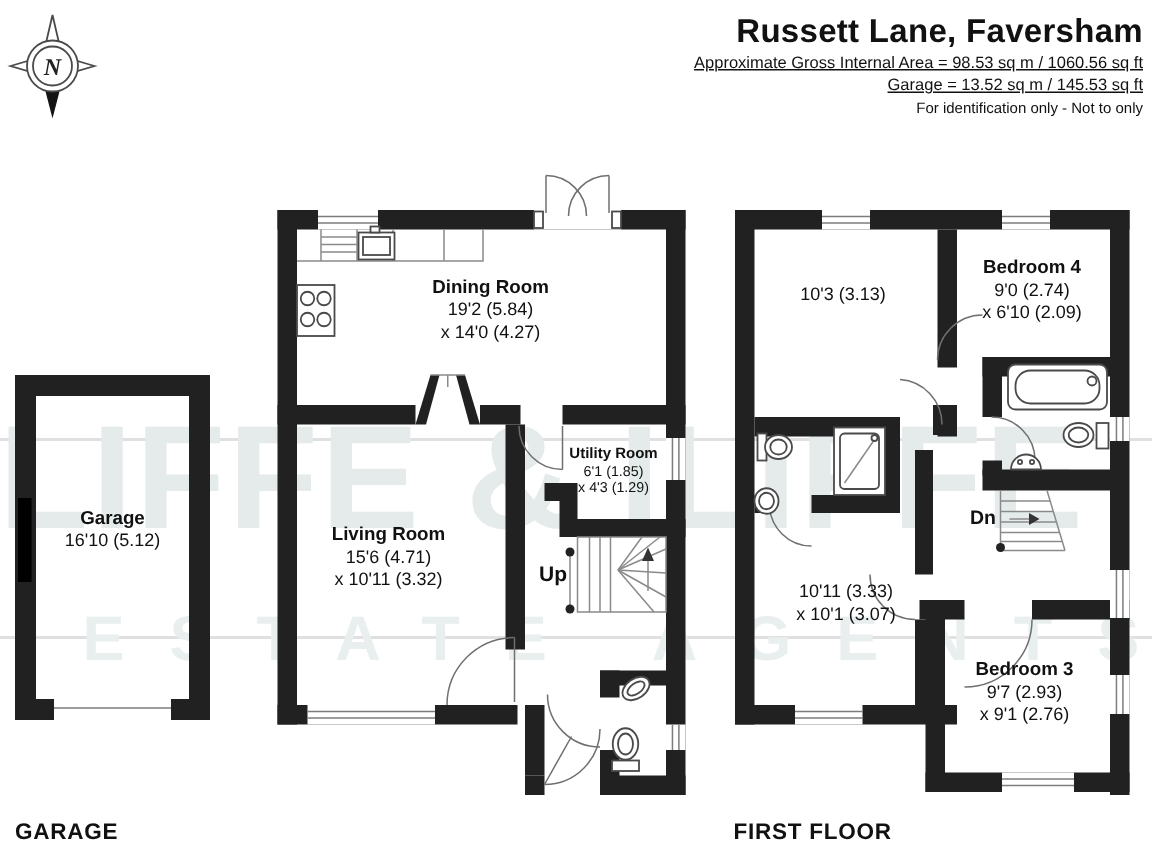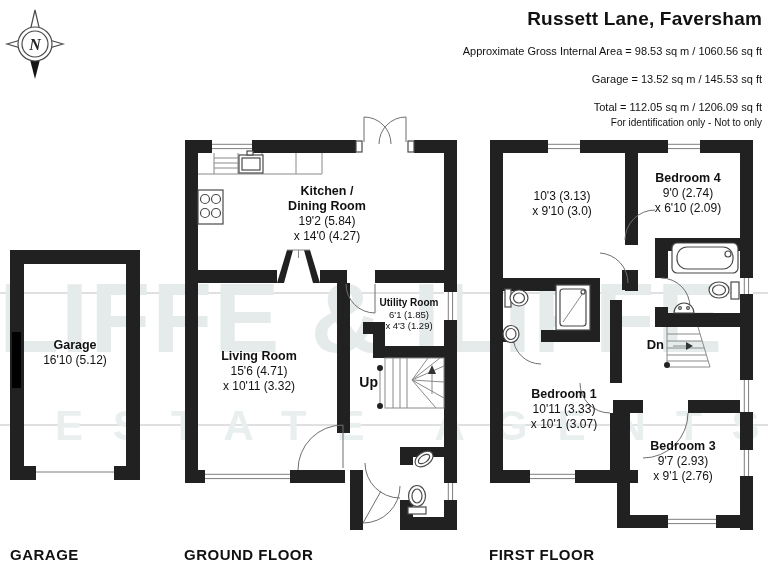--- a/index.html
+++ b/index.html
@@ -17,22 +17,22 @@
   .win{fill:#ffffff;}
   .winline{stroke:#7d7d7d;stroke-width:1;}
   .thin{stroke:#8a8a8a;stroke-width:1;fill:none;}
   .arc{stroke:#6f6f6f;stroke-width:1;fill:none;}
   .fix{stroke:#4a4a4a;stroke-width:1.2;fill:#ffffff;}
   .dot{fill:#222;}
   .ctext{font-family:"Liberation Serif",serif;font-size:16px;font-weight:bold;font-style:italic;fill:#222;}
 
   
   .header{position:absolute;top:8px;right:6px;text-align:right;}
-  .title{font-size:19px;font-weight:bold;letter-spacing:0.2px;}
-  .hline{font-size:11px;line-height:14px;margin-top:14px;}
+  .title{font-size:22px;font-weight:bold;letter-spacing:0.2px;}
+  .hline{font-size:11px;line-height:14px;margin-top:1px;text-decoration:underline;}
   .hnote{font-size:10px;line-height:13px;margin-top:2px;}
 
   .room-label{position:absolute;text-align:center;font-size:12px;line-height:15px;}
   .room-label .rname{font-weight:bold;font-size:12.5px;}
   .room-label.small{font-size:9.5px;line-height:11.5px;}
   .room-label.small .rname{font-size:10px;}
   .stair-label{position:absolute;text-align:right;font-weight:bold;font-size:14px;}
   .section-label{position:absolute;font-weight:bold;font-size:15px;letter-spacing:0.5px;}
 </style>
 </head>
@@ -323,71 +323,66 @@
         <line class="thin" x1="563" y1="322" x2="583" y2="293"></line>
         <circle class="fix" cx="583" cy="292" r="2"></circle>
       </g>
     </g>
   </svg>
 
   <div class="header">
     <div class="title">Russett Lane, Faversham</div>
     <div class="hline">Approximate Gross Internal Area = 98.53 sq m / 1060.56 sq ft</div>
     <div class="hline">Garage = 13.52 sq m / 145.53 sq ft</div>
-    <div class="hline">Total = 112.05 sq m / 1206.09 sq ft</div>
     <div class="hnote">For identification only - Not to only</div>
   </div>
 
   <div class="room-label" style="left:12px;top:338px;width:126px">
     <div class="rname">Garage</div>
     <div>16'10 (5.12)</div>
   </div>
 
   <div class="room-label" style="left:262px;top:184px;width:130px">
-    <div class="rname">Kitchen /</div>
     <div class="rname">Dining Room</div>
     <div>19'2 (5.84)</div>
     <div>x 14'0 (4.27)</div>
   </div>
 
   <div class="room-label" style="left:194px;top:349px;width:130px">
     <div class="rname">Living Room</div>
     <div>15'6 (4.71)</div>
     <div>x 10'11 (3.32)</div>
   </div>
 
   <div class="room-label small" style="left:374px;top:297px;width:70px">
     <div class="rname">Utility Room</div>
     <div>6'1 (1.85)</div>
     <div>x 4'3 (1.29)</div>
   </div>
 
   <div class="room-label" style="left:498px;top:189px;width:128px">
     <div>10'3 (3.13)</div>
-    <div>x 9'10 (3.0)</div>
   </div>
 
   <div class="room-label" style="left:624px;top:171px;width:128px">
     <div class="rname">Bedroom 4</div>
     <div>9'0 (2.74)</div>
     <div>x 6'10 (2.09)</div>
   </div>
 
   <div class="room-label" style="left:500px;top:387px;width:128px">
-    <div class="rname">Bedroom 1</div>
     <div>10'11 (3.33)</div>
     <div>x 10'1 (3.07)</div>
   </div>
 
   <div class="room-label" style="left:620px;top:439px;width:126px">
     <div class="rname">Bedroom 3</div>
     <div>9'7 (2.93)</div>
     <div>x 9'1 (2.76)</div>
   </div>
 
   <div class="stair-label" style="left:344px;top:374px;width:34px">Up</div>
   <div class="stair-label" style="left:634px;top:337px;width:30px;font-size:13px">Dn</div>
 
   <div class="section-label" style="left:10px;top:546px">GARAGE</div>
-  <div class="section-label" style="left:184px;top:546px">GROUND FLOOR</div>
   <div class="section-label" style="left:489px;top:546px">FIRST FLOOR</div>
 
 </div>
 
 </body></html>

